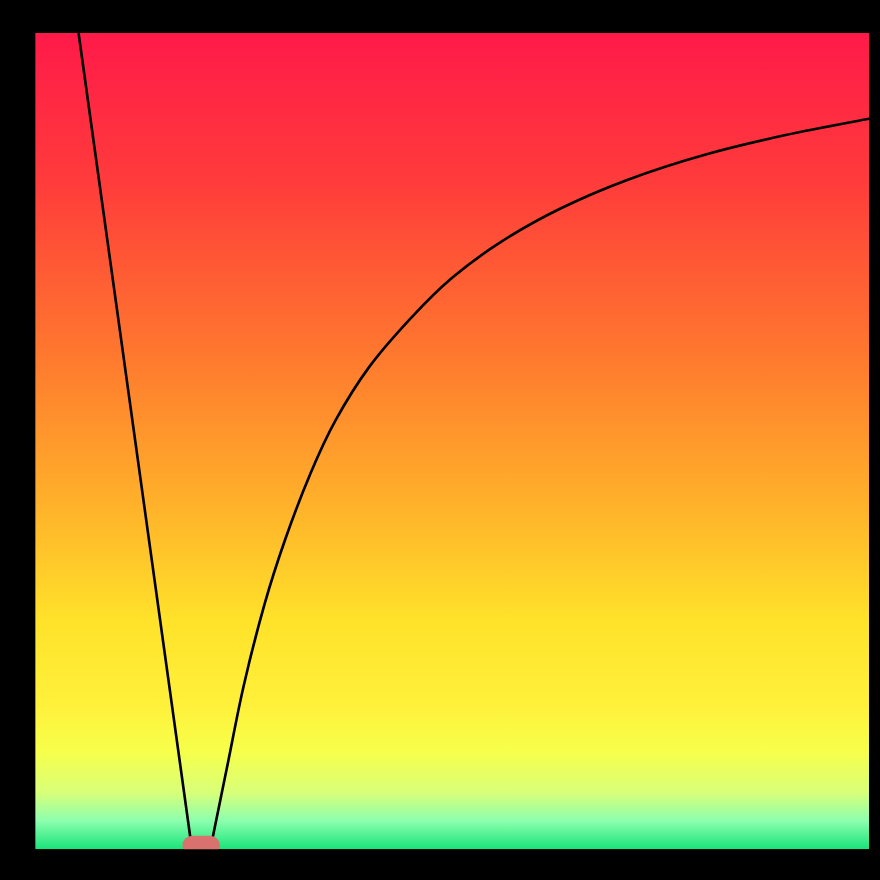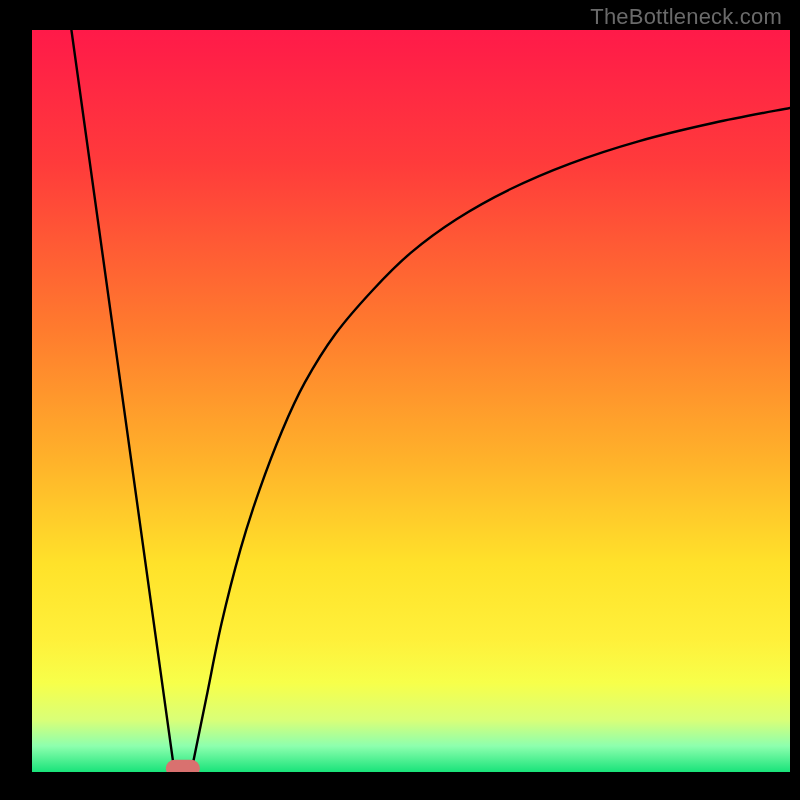--- a/index.html
+++ b/index.html
@@ -27,21 +27,20 @@
     z-index: 10;
   }
   svg {
     display: block;
   }
 </style>
 </head>
 <body>
 
 <div class="frame">
-  <div class="watermark">TheBottleneck.com</div>
   <svg id="chart-svg" width="800" height="800" viewBox="0 0 800 800">
     <defs>
       <linearGradient id="bg-grad" x1="0" y1="0" x2="0" y2="1">
           <stop offset="0.00%" stop-color="#ff1a49"></stop>
           <stop offset="18.00%" stop-color="#ff3b3b"></stop>
           <stop offset="40.00%" stop-color="#ff7a2e"></stop>
           <stop offset="58.00%" stop-color="#ffb22a"></stop>
           <stop offset="72.00%" stop-color="#ffe22a"></stop>
           <stop offset="82.00%" stop-color="#fff03a"></stop>
           <stop offset="88.00%" stop-color="#f7ff4a"></stop>

